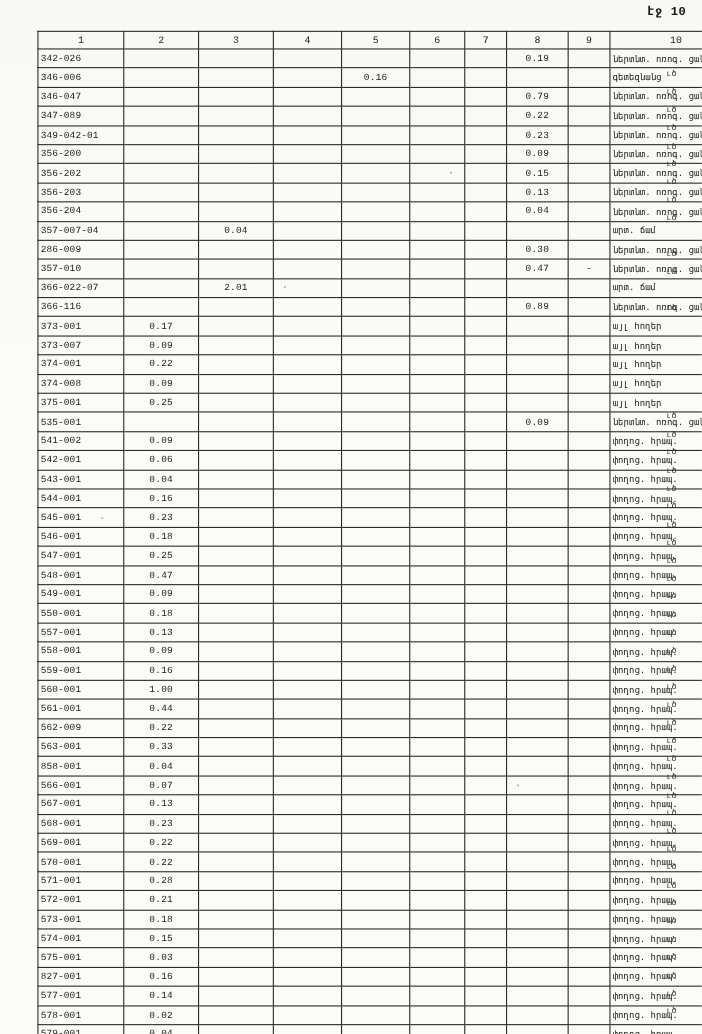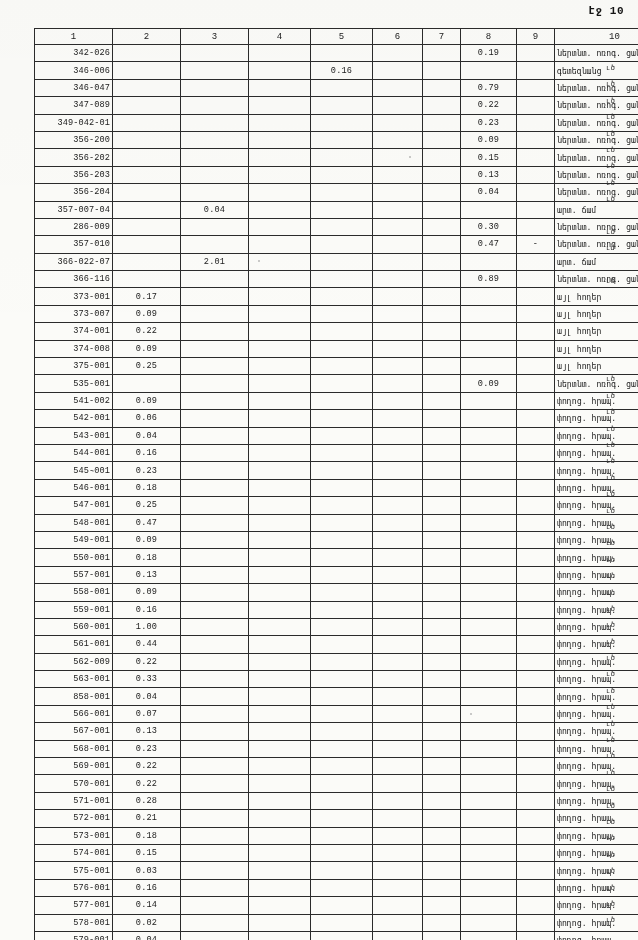--- a/index.html
+++ b/index.html
@@ -66,21 +66,21 @@
   col.c3 { width: 68px; }
   col.c4 { width: 62px; }
   col.c5 { width: 62px; }
   col.c6 { width: 50px; }
   col.c7 { width: 38px; }
   col.c8 { width: 56px; }
   col.c9 { width: 38px; }
   col.c10 { width: 120px; }
 
   td.code {
-    text-align: right;
+    text-align: left;
     padding-left: 3px;
     letter-spacing: 0.1px;
   }
   td.num {
     text-align: center;
     letter-spacing: 0.2px;
   }
   td.desc {
     text-align: left;
     padding-left: 3px;
@@ -716,21 +716,21 @@
             <td class="num"></td>
             <td class="num"></td>
             <td class="num"></td>
             <td class="num"></td>
             <td class="num"></td>
             <td class="num"></td>
             <td class="num"></td>
             <td class="desc">փողոց. հրապ.</td>
           </tr>
           <tr>
-            <td class="code">576-001</td>
+            <td class="code">827-001</td>
             <td class="num">0.16</td>
             <td class="num"></td>
             <td class="num"></td>
             <td class="num"></td>
             <td class="num"></td>
             <td class="num"></td>
             <td class="num"></td>
             <td class="num"></td>
             <td class="desc">փողոց. հրապ.</td>
           </tr>

